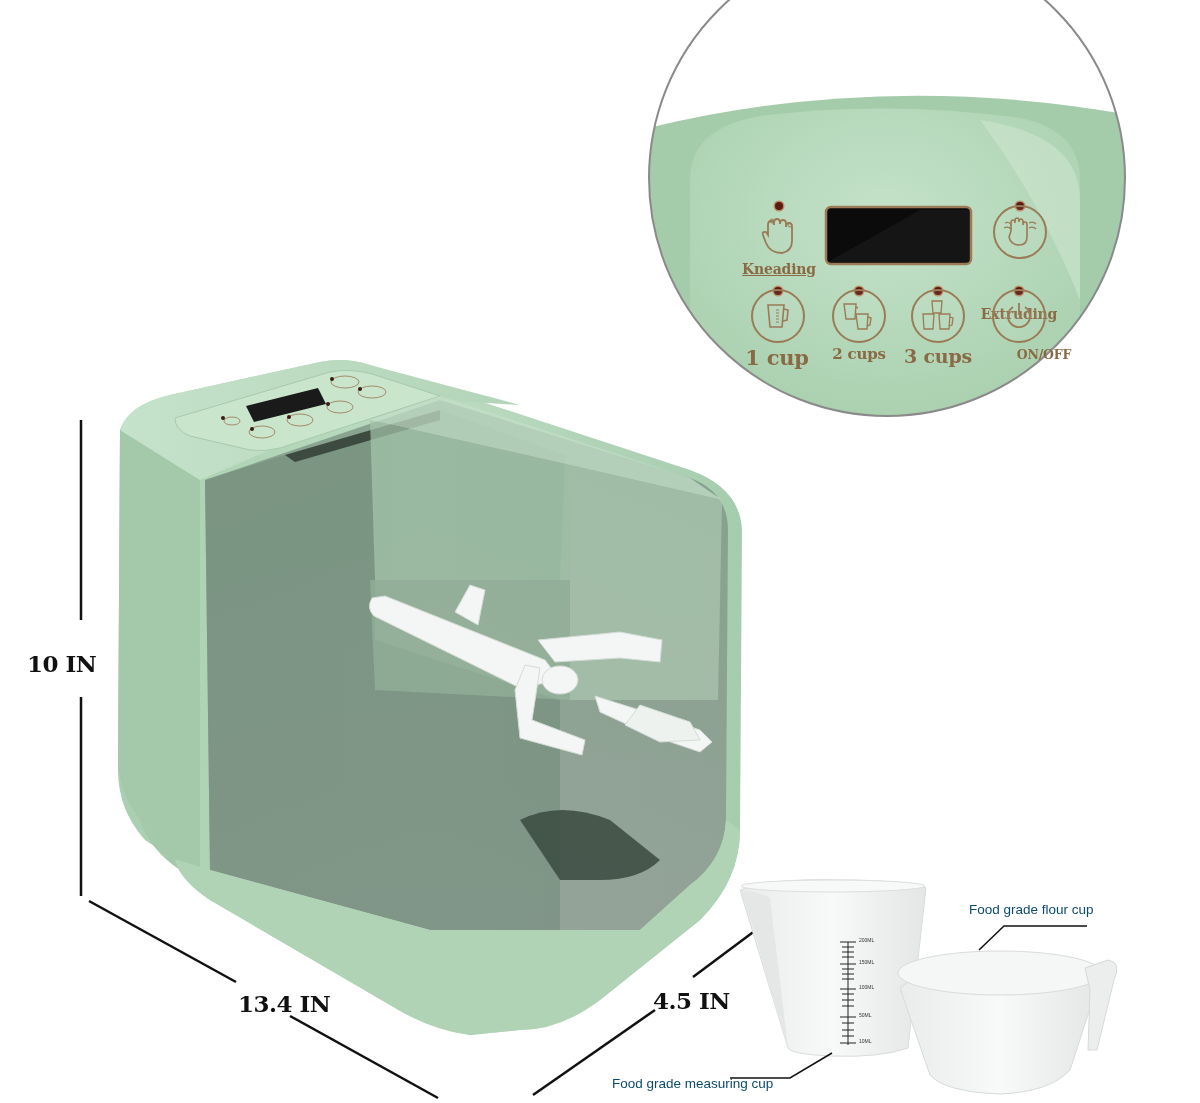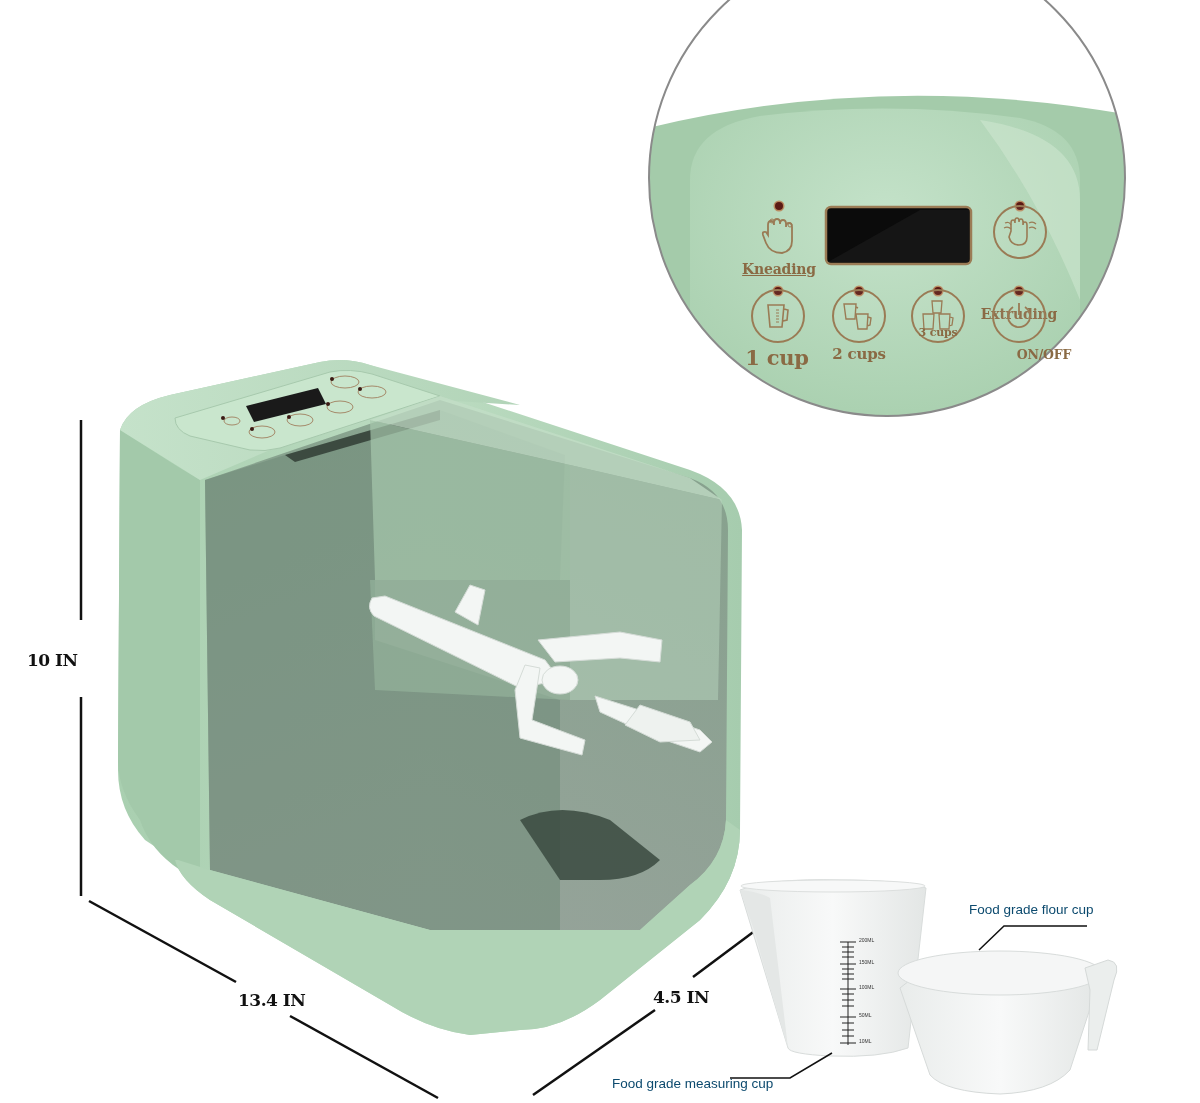--- a/index.html
+++ b/index.html
@@ -3,21 +3,21 @@
   <meta charset="utf-8">
   <style>
     * { box-sizing: border-box; margin: 0; padding: 0; }
     html, body { width: 1200px; height: 1103px; background: #ffffff; overflow: hidden; }
     body { position: relative; font-family: "Liberation Sans", sans-serif; }
     .abs { position: absolute; }
     .dim-label {
       position: absolute;
       font-family: "DejaVu Serif", "Liberation Serif", serif;
       font-weight: bold;
-      font-size: 17px;
+      font-size: 23px;
       color: #111;
       letter-spacing: -0.5px;
       white-space: nowrap;
     }
     .callout {
       position: absolute;
       font-family: "Liberation Sans", sans-serif;
       font-size: 13.5px;
       color: #0c4a6e;
       white-space: nowrap;
@@ -204,21 +204,21 @@
   <div class="panel-label" style="left:859px;top:345px;font-size:15px;">2 cups</div>
 
   <div class="led" style="left:938px;top:291px;"></div>
   <div class="panel-btn" style="left:938px;top:316px;">
     <svg width="36" height="32" viewBox="0 0 36 32">
         <path d="M12 1 L22 1 L21 13 L13 13 Z" fill="none" stroke="#9a7b55" stroke-width="1.3"></path>
         <path d="M3 14 L14 14 L13 29 L4 29 Z" fill="none" stroke="#9a7b55" stroke-width="1.3"></path>
         <path d="M19 14 L30 14 L29 29 L20 29 Z M30 17 L33 18 L32 25 L29 26" fill="none" stroke="#9a7b55" stroke-width="1.3"></path>
       </svg>
   </div>
-  <div class="panel-label" style="left:938px;top:326px;font-size:11px;text-align:right;">3 cups</div>
+  <div class="panel-label" style="left:938px;top:345px;font-size:19px;text-align:right;">3 cups</div>
 
   <div class="led" style="left:1019px;top:291px;"></div>
   <div class="panel-btn" style="left:1019px;top:316px;">
     <svg width="30" height="30" viewBox="0 0 30 30">
         <path d="M9 6 A11 11 0 1 0 21 6" fill="none" stroke="#9a7b55" stroke-width="1.8"></path>
         <line x1="15" y1="2" x2="15" y2="14" stroke="#9a7b55" stroke-width="1.8"></line>
       </svg>
   </div>
   <div class="panel-label" style="left:1044px;top:347px;font-size:12.5px;">ON/OFF</div>
 </div>

